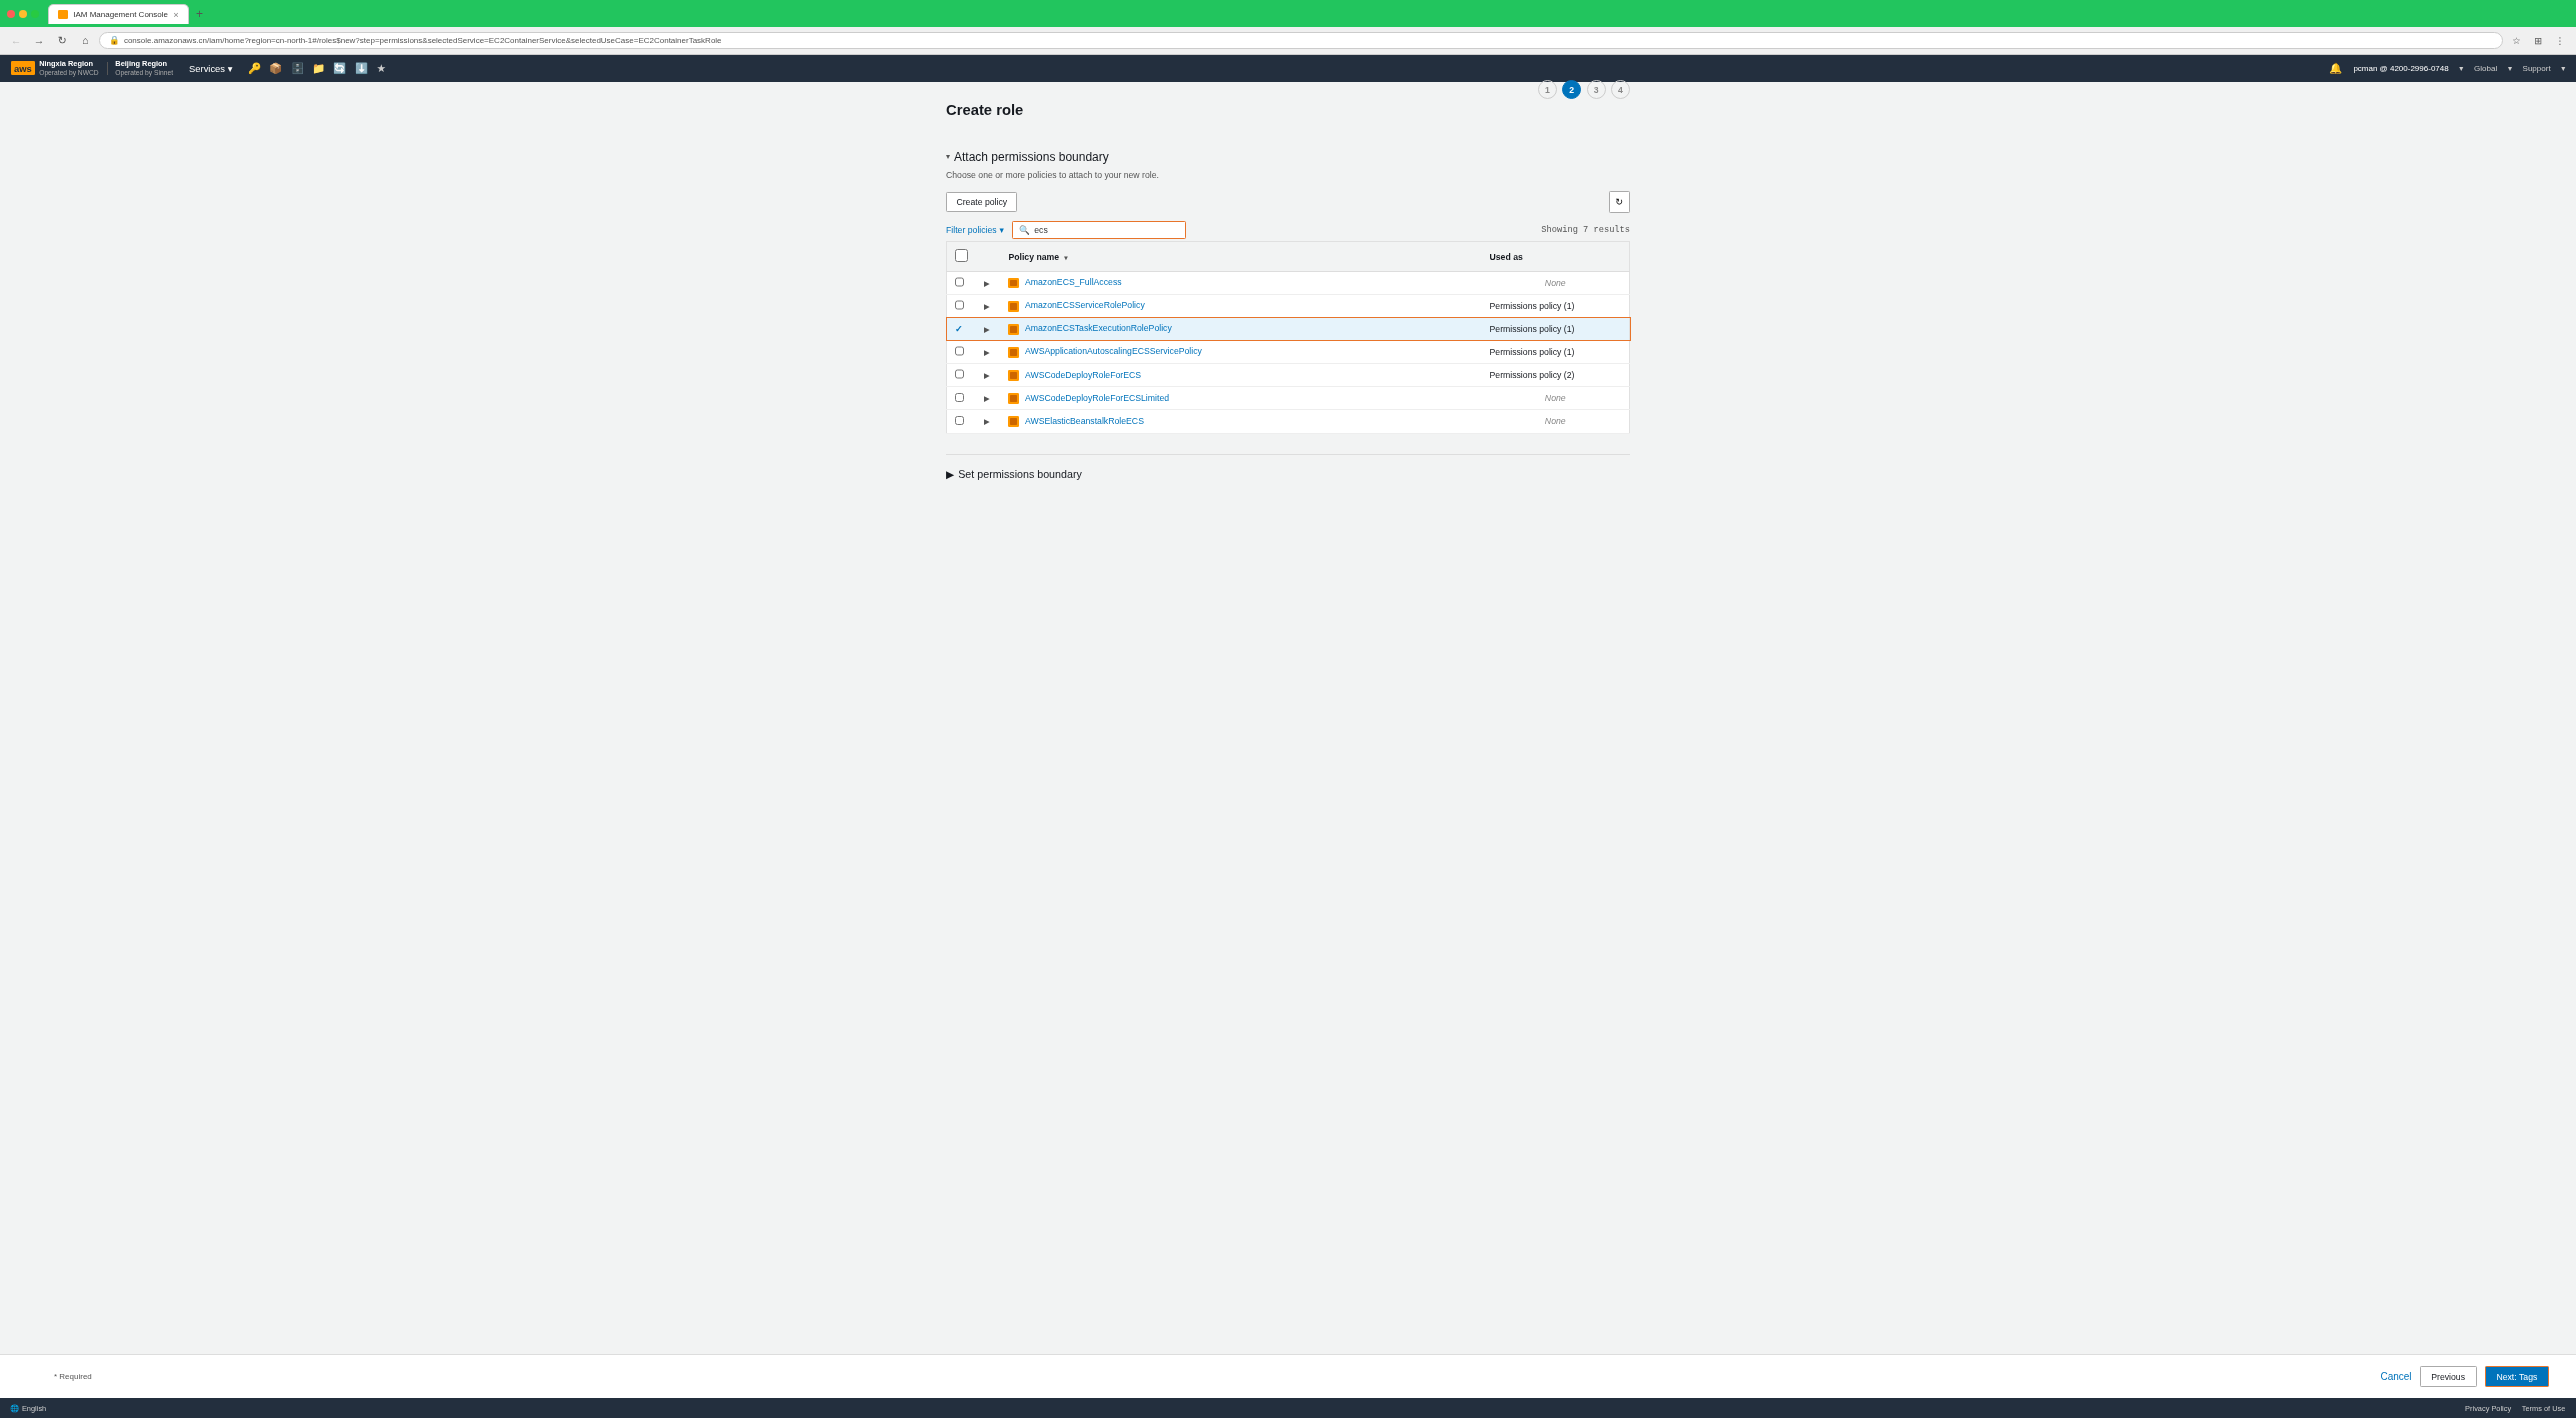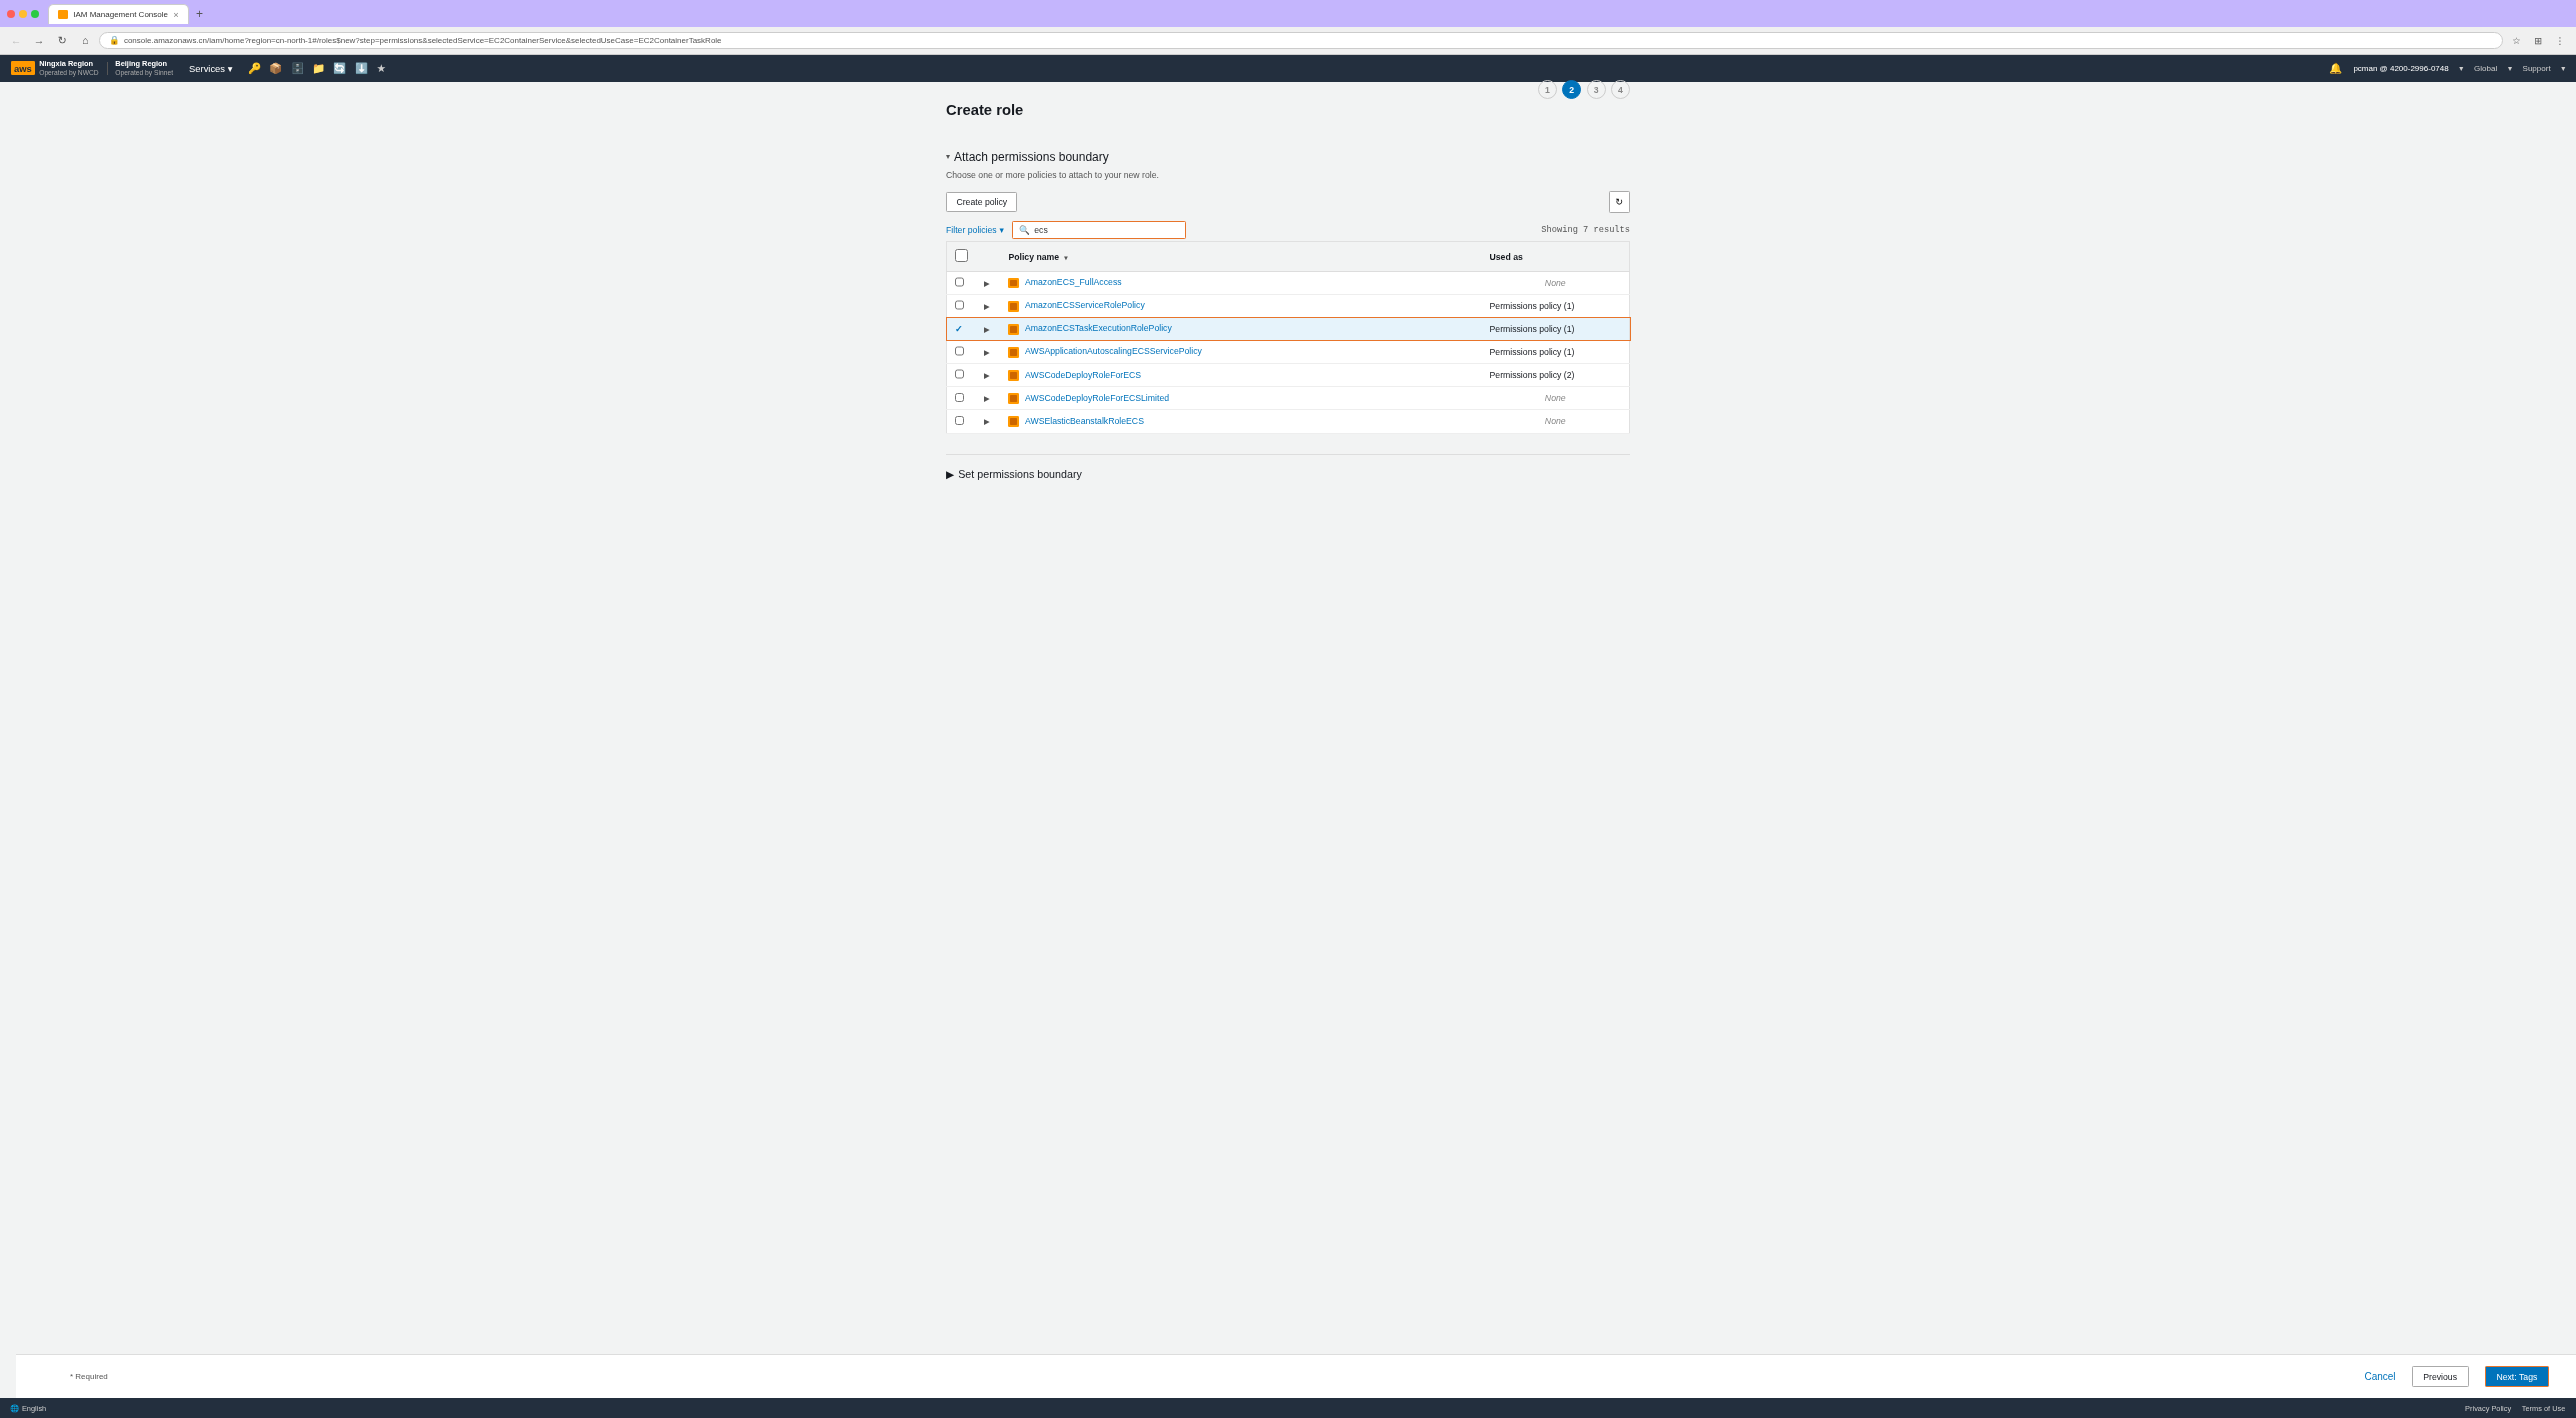--- a/index.html
+++ b/index.html
@@ -1,19 +1,19 @@
 <!DOCTYPE html>
 <html style="font-size:10.7px"><head>
   <meta charset="utf-8">
   <style>
     * { box-sizing: border-box; margin: 0; padding: 0; }
     body { font-family: -apple-system, BlinkMacSystemFont, 'Segoe UI', Arial, sans-serif; font-size: 8.7px; background: #f2f3f3; color: #16191f; }
 
     
-    .browser-chrome { background: #c4b5fd; padding: 4px 6.7px 0; }
+    .browser-chrome { background: #22c55e; padding: 4px 6.7px 0; }
     .browser-tabs { display: flex; align-items: flex-end; gap: 1.3px; margin-bottom: 0; }
     .browser-tab { background: #fff; border-radius: 5.4px 5.4px 0 0; padding: 4px 9.4px; font-size: 8px; display: flex; align-items: center; gap: 5.4px; min-width: 121px; border: 0.7px solid #ccc; border-bottom: none; }
     .browser-tab-favicon { width: 9.4px; height: 9.4px; background: #f90; border-radius: 1.3px; }
     .browser-tab-label { font-size: 8px; color: #333; flex: 1; }
     .browser-tab-close { color: #888; cursor: pointer; font-size: 9.4px; }
     .tab-add { background: transparent; border: none; color: #555; font-size: 12px; cursor: pointer; padding: 2.7px 5.4px; }
 
     .browser-controls { background: #f0f0f0; border-bottom: 0.7px solid #ccc; display: flex; align-items: center; gap: 4px; padding: 4px 6.7px; }
     .browser-nav-btn { width: 19px; height: 19px; border-radius: 50%; border: none; background: transparent; color: #555; font-size: 10.7px; cursor: pointer; display: flex; align-items: center; justify-content: center; }
     .browser-nav-btn.disabled { color: #bbb; cursor: default; }
@@ -75,21 +75,21 @@
     .used-as-none { color: #888; font-style: italic; text-align: center; }
 
     .check-blue { color: #0073bb; font-size: 9.4px; font-weight: bold; }
 
     .selected-row-outline { outline: 1.3px solid #e8742a; outline-offset: -1.3px; }
 
     .permissions-boundary { margin-top: 20px; padding-top: 13.4px; border-top: 0.7px solid #ddd; }
     .permissions-boundary-header { display: flex; align-items: center; gap: 4px; font-size: 10.7px; color: #16191f; cursor: pointer; }
 
     
-    .page-footer { background: #fff; border-top: 0.7px solid #ddd; padding: 10.7px 27px; display: flex; align-items: center; justify-content: flex-end; gap: 16px; margin-top: 36px; position: fixed; bottom: 20px; left: 16px; right: 0; }
+    .page-footer { background: #fff; border-top: 0.7px solid #ddd; padding: 10.7px 27px; display: flex; align-items: center; justify-content: flex-end; gap: 8px; margin-top: 36px; position: fixed; bottom: 20px; left: 0; right: 0; }
     .required-label { font-size: 8px; color: #555; margin-right: auto; margin-left: 27px; }
     .cancel-btn { color: #0073bb; background: transparent; border: none; font-size: 10px; cursor: pointer; }
     .previous-btn { border: 0.7px solid #aaa; background: #fff; padding: 4.7px 10.7px; font-size: 8.7px; cursor: pointer; border-radius: 1.3px; color: #16191f; }
     .next-btn { background: #0073bb; color: #fff; border: 1.3px solid #e8742a; padding: 4.7px 10.7px; font-size: 8.7px; cursor: pointer; border-radius: 1.3px; font-weight: 500; }
 
     
     .status-bar { background: #232f3e; color: #ccc; font-size: 7.4px; padding: 2.7px 10.7px; display: flex; align-items: center; gap: 5.4px; position: fixed; bottom: 0; left: 0; right: 0; height: 20px; }
     .status-bar-right { margin-left: auto; display: flex; gap: 10.7px; }
 
     .col-checkbox { width: 27px; }

